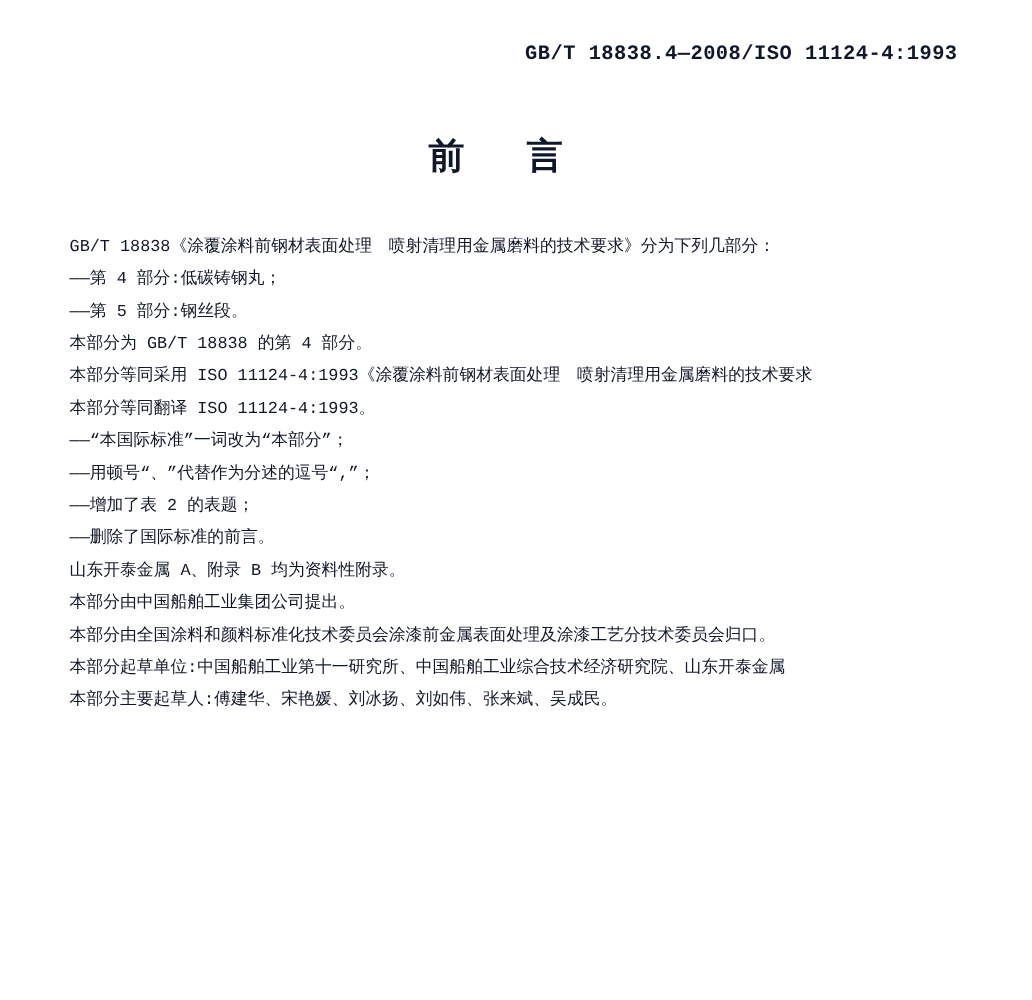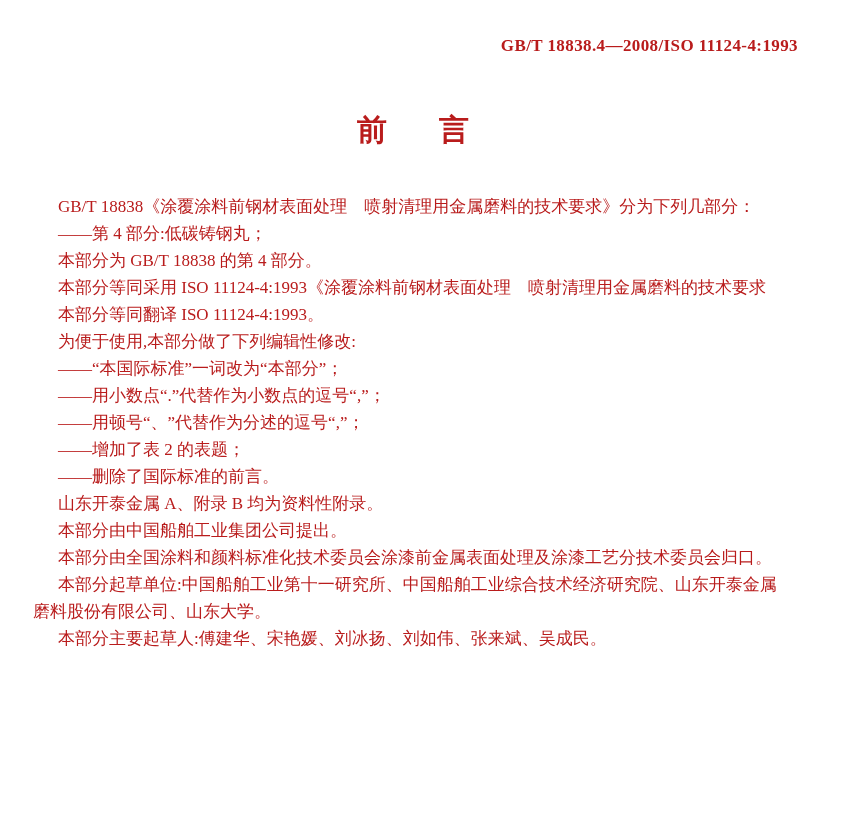--- a/index.html
+++ b/index.html
@@ -5,22 +5,22 @@
   html, body {
     margin: 0;
     padding: 0;
     background: #ffffff;
   }
   .page {
     position: relative;
     width: 860px;
     height: 833px;
     background: #ffffff;
-    color: #b91c1c;
-    font-family: Liberation Serif, serif;
+    color: #0f172a;
+    font-family: Liberation Mono, monospace;
     overflow: hidden;
   }
   .doc-header {
     position: absolute;
     top: 36px;
     left: 0;
     width: 798px;            
     text-align: right;
     font-size: 17px;
     font-weight: 700;
@@ -37,21 +37,21 @@
     gap: 52px;
     font-size: 30px;
     font-weight: 700;
     transform: translateX(-17px);
   }
   .doc-body {
     position: absolute;
     left: 33px;
     top: 193px;
     width: 790px;
-    font-size: 17px;
+    font-size: 14px;
     line-height: 27px;
   }
   .doc-body p.line {
     margin: 0;
     white-space: nowrap;
   }
   .doc-body p.line.indent {
     text-indent: 25px;
   }
 </style>
@@ -64,30 +64,28 @@
 
   <div class="doc-title">
     <span>前</span>
     <span>言</span>
   </div>
 
   <div class="doc-body">
 
   <p class="line indent">GB/T 18838《涂覆涂料前钢材表面处理　喷射清理用金属磨料的技术要求》分为下列几部分：</p>
       <p class="line indent">——第 4 部分:低碳铸钢丸；</p>
+      <p class="line indent">——第 5 部分:钢丝段。</p>
       <p class="line indent">本部分为 GB/T 18838 的第 4 部分。</p>
       <p class="line indent">本部分等同采用 ISO 11124-4:1993《涂覆涂料前钢材表面处理　喷射清理用金属磨料的技术要求</p>
       <p class="line indent">本部分等同翻译 ISO 11124-4:1993。</p>
-      <p class="line indent">为便于使用,本部分做了下列编辑性修改:</p>
       <p class="line indent">——“本国际标准”一词改为“本部分”；</p>
-      <p class="line indent">——用小数点“.”代替作为小数点的逗号“,”；</p>
       <p class="line indent">——用顿号“、”代替作为分述的逗号“,”；</p>
       <p class="line indent">——增加了表 2 的表题；</p>
       <p class="line indent">——删除了国际标准的前言。</p>
       <p class="line indent">山东开泰金属 A、附录 B 均为资料性附录。</p>
       <p class="line indent">本部分由中国船舶工业集团公司提出。</p>
       <p class="line indent">本部分由全国涂料和颜料标准化技术委员会涂漆前金属表面处理及涂漆工艺分技术委员会归口。</p>
       <p class="line indent">本部分起草单位:中国船舶工业第十一研究所、中国船舶工业综合技术经济研究院、山东开泰金属</p>
-      <p class="line">磨料股份有限公司、山东大学。</p>
       <p class="line indent">本部分主要起草人:傅建华、宋艳媛、刘冰扬、刘如伟、张来斌、吴成民。</p>
     </div>
 
 </div>
 
 </body></html>

